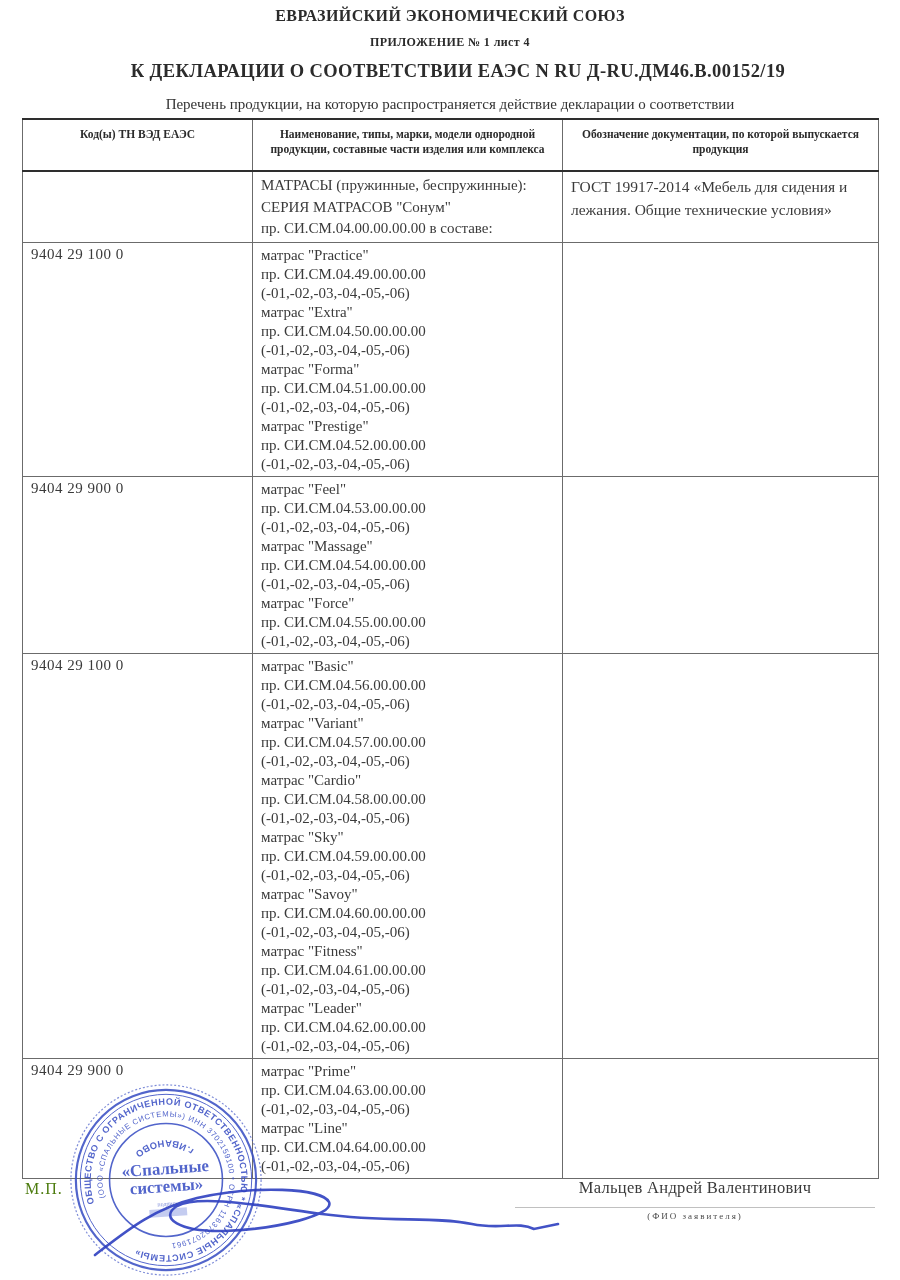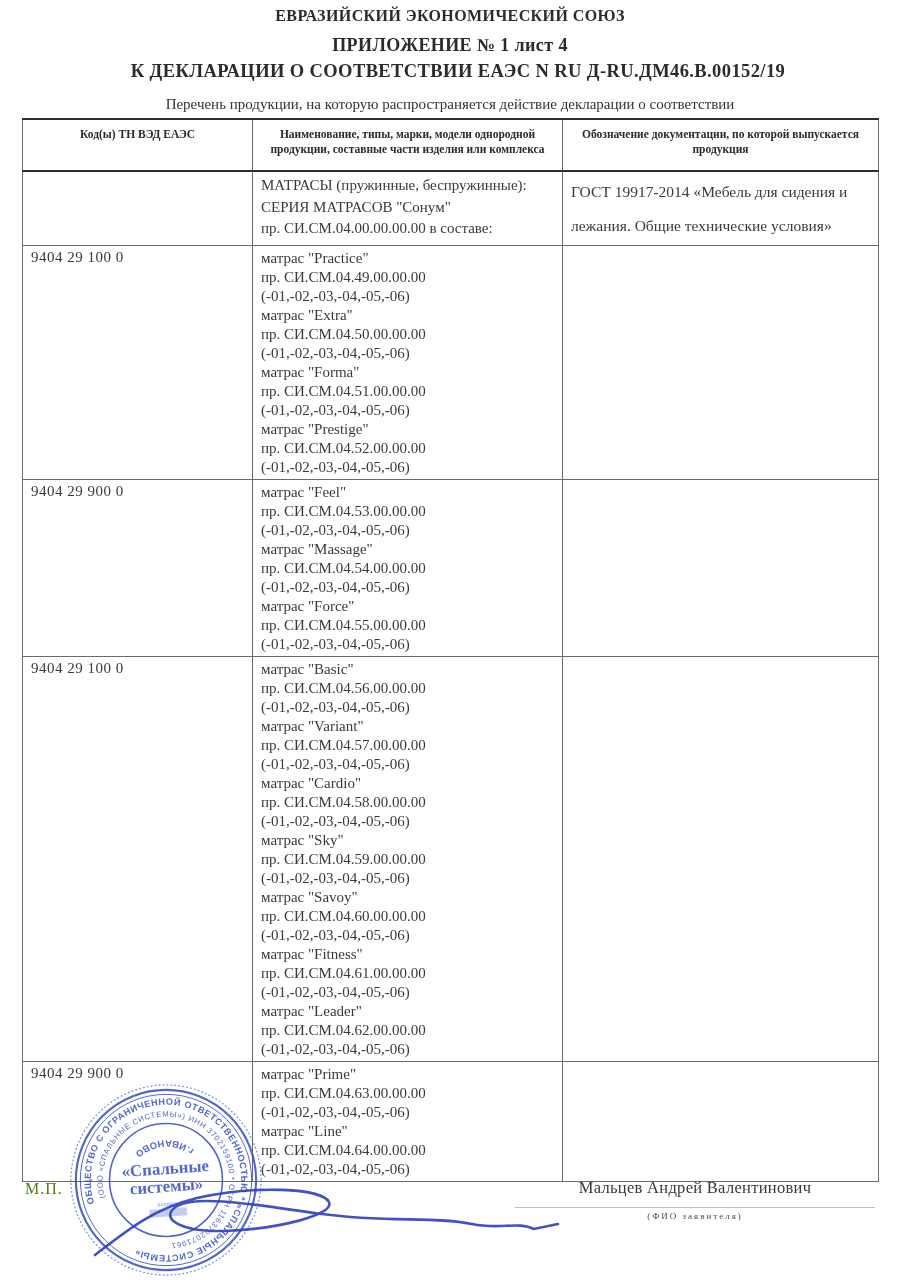--- a/index.html
+++ b/index.html
@@ -4,42 +4,42 @@
 <style>
   * { margin:0; padding:0; box-sizing:border-box; }
   html,body { background:#ffffff; }
   .page {
     position:relative; width:900px; height:1280px; background:#ffffff;
     font-family:"Liberation Serif","DejaVu Serif",serif; color:#2f2f2f;
     overflow:hidden;
   }
   .title-line { position:absolute; left:0; width:900px; text-align:center; font-weight:bold; color:#2b2b2b; letter-spacing:0.4px; }
   .t1 { top:7px;  font-size:16px; }
-  .t2 { top:35px; font-size:18px; }
+  .t2 { top:35px; font-size:12px; }
   .t3 { top:61px; font-size:18.5px;padding-left:16px; }
   .subtitle { position:absolute; top:96px; left:0; width:900px; text-align:center; font-size:15px; color:#333; }
 
   table.doc-table {
     position:absolute; left:22px; top:118px; width:856px;
     border-collapse:collapse; table-layout:fixed;
   }
   .doc-table col.c1 { width:230px; }
   .doc-table col.c2 { width:310px; }
   .doc-table col.c3 { width:316px; }
   .doc-table th, .doc-table td {
     border:1px solid #6b6b6b; vertical-align:top; overflow:hidden;
   }
   .doc-table thead th {
     border-top:2px solid #2e2e2e; border-bottom:2px solid #2e2e2e;
     font-size:11.5px; font-weight:bold; text-align:center;
     padding:7px 10px 0; line-height:15px; color:#2b2b2b; height:52px;
   }
   .doc-table td { font-size:15px; color:#3a3a3a; padding:3px 8px 2px; }
   td.products { white-space:pre-line; line-height:19px; }
-  td.doc-col  { line-height:34px; font-size:15.5px; }
+  td.doc-col  { line-height:23px; font-size:15.5px; }
   tr.r1 td.products { line-height:21.5px; }
   tr.r1 { height:67px; }
   tr.r2 { height:233px; }
   tr.r3 { height:170px; }
   tr.r4 { height:402px; }
   tr.r5 { height:116px; }
   td.code { font-size:15px; letter-spacing:0.5px; }
 
   .mp-mark { position:absolute; left:25px; top:1180px; font-size:16px; color:#4d7c0f; letter-spacing:1px; }
 

